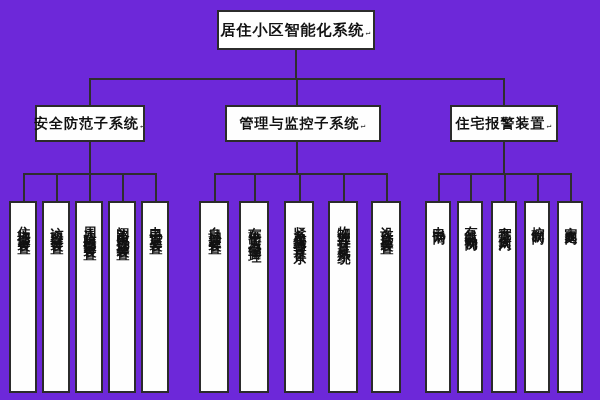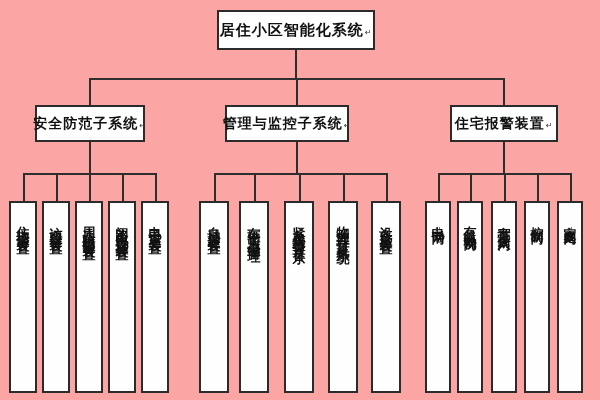--- a/index.html
+++ b/index.html
@@ -1,21 +1,21 @@
 <!DOCTYPE html>
 <html><head>
 <meta charset="utf-8">
 <style>
   html, body { margin: 0; padding: 0; background: #ffffff; }
   .canvas {
     position: relative;
     width: 600px;
     height: 400px;
-    background: #fca5a5;
-    font-family: Liberation Serif, serif;
+    background: #6d28d9;
+    font-family: Liberation Mono, monospace;
     color: #111;
     overflow: hidden;
   }
   .box {
     position: absolute;
     box-sizing: border-box;
     border: 2px solid #2b2b2b;
     background: #fefefe;
     display: flex;
     align-items: center;
@@ -64,21 +64,21 @@
 
   <div class="line v" style="left:295px; top:50px; height:29px;"></div>
   <div class="line h" style="left:89px; top:78px; width:416px;"></div>
   <div class="line v" style="left:89px; top:78px; height:27px;"></div>
   <div class="line v" style="left:296px; top:78px; height:27px;"></div>
   <div class="line v" style="left:503px; top:78px; height:27px;"></div>
 
   <div class="box sub-box" style="left:35px; width:110px;">
     <span class="hlabel"><span>安全防范子系统</span><span class="eop">↵</span></span>
   </div>
-  <div class="box sub-box" style="left:225px; width:124px;">
+  <div class="box sub-box" style="left:225px; width:156px;">
     <span class="hlabel"><span>管理与监控子系统</span><span class="eop">↵</span></span>
   </div>
   <div class="box sub-box" style="left:450px; width:108px;">
     <span class="hlabel"><span>住宅报警装置</span><span class="eop">↵</span></span>
   </div>
 
   <div class="line v" style="left:89px; top:142px; height:31px;"></div>
   <div class="line h" style="left:23px; top:173px; width:133px;"></div>
   <div class="line v" style="left:23px; top:173px; height:28px;"></div>
   <div class="line v" style="left:56px; top:173px; height:28px;"></div>

